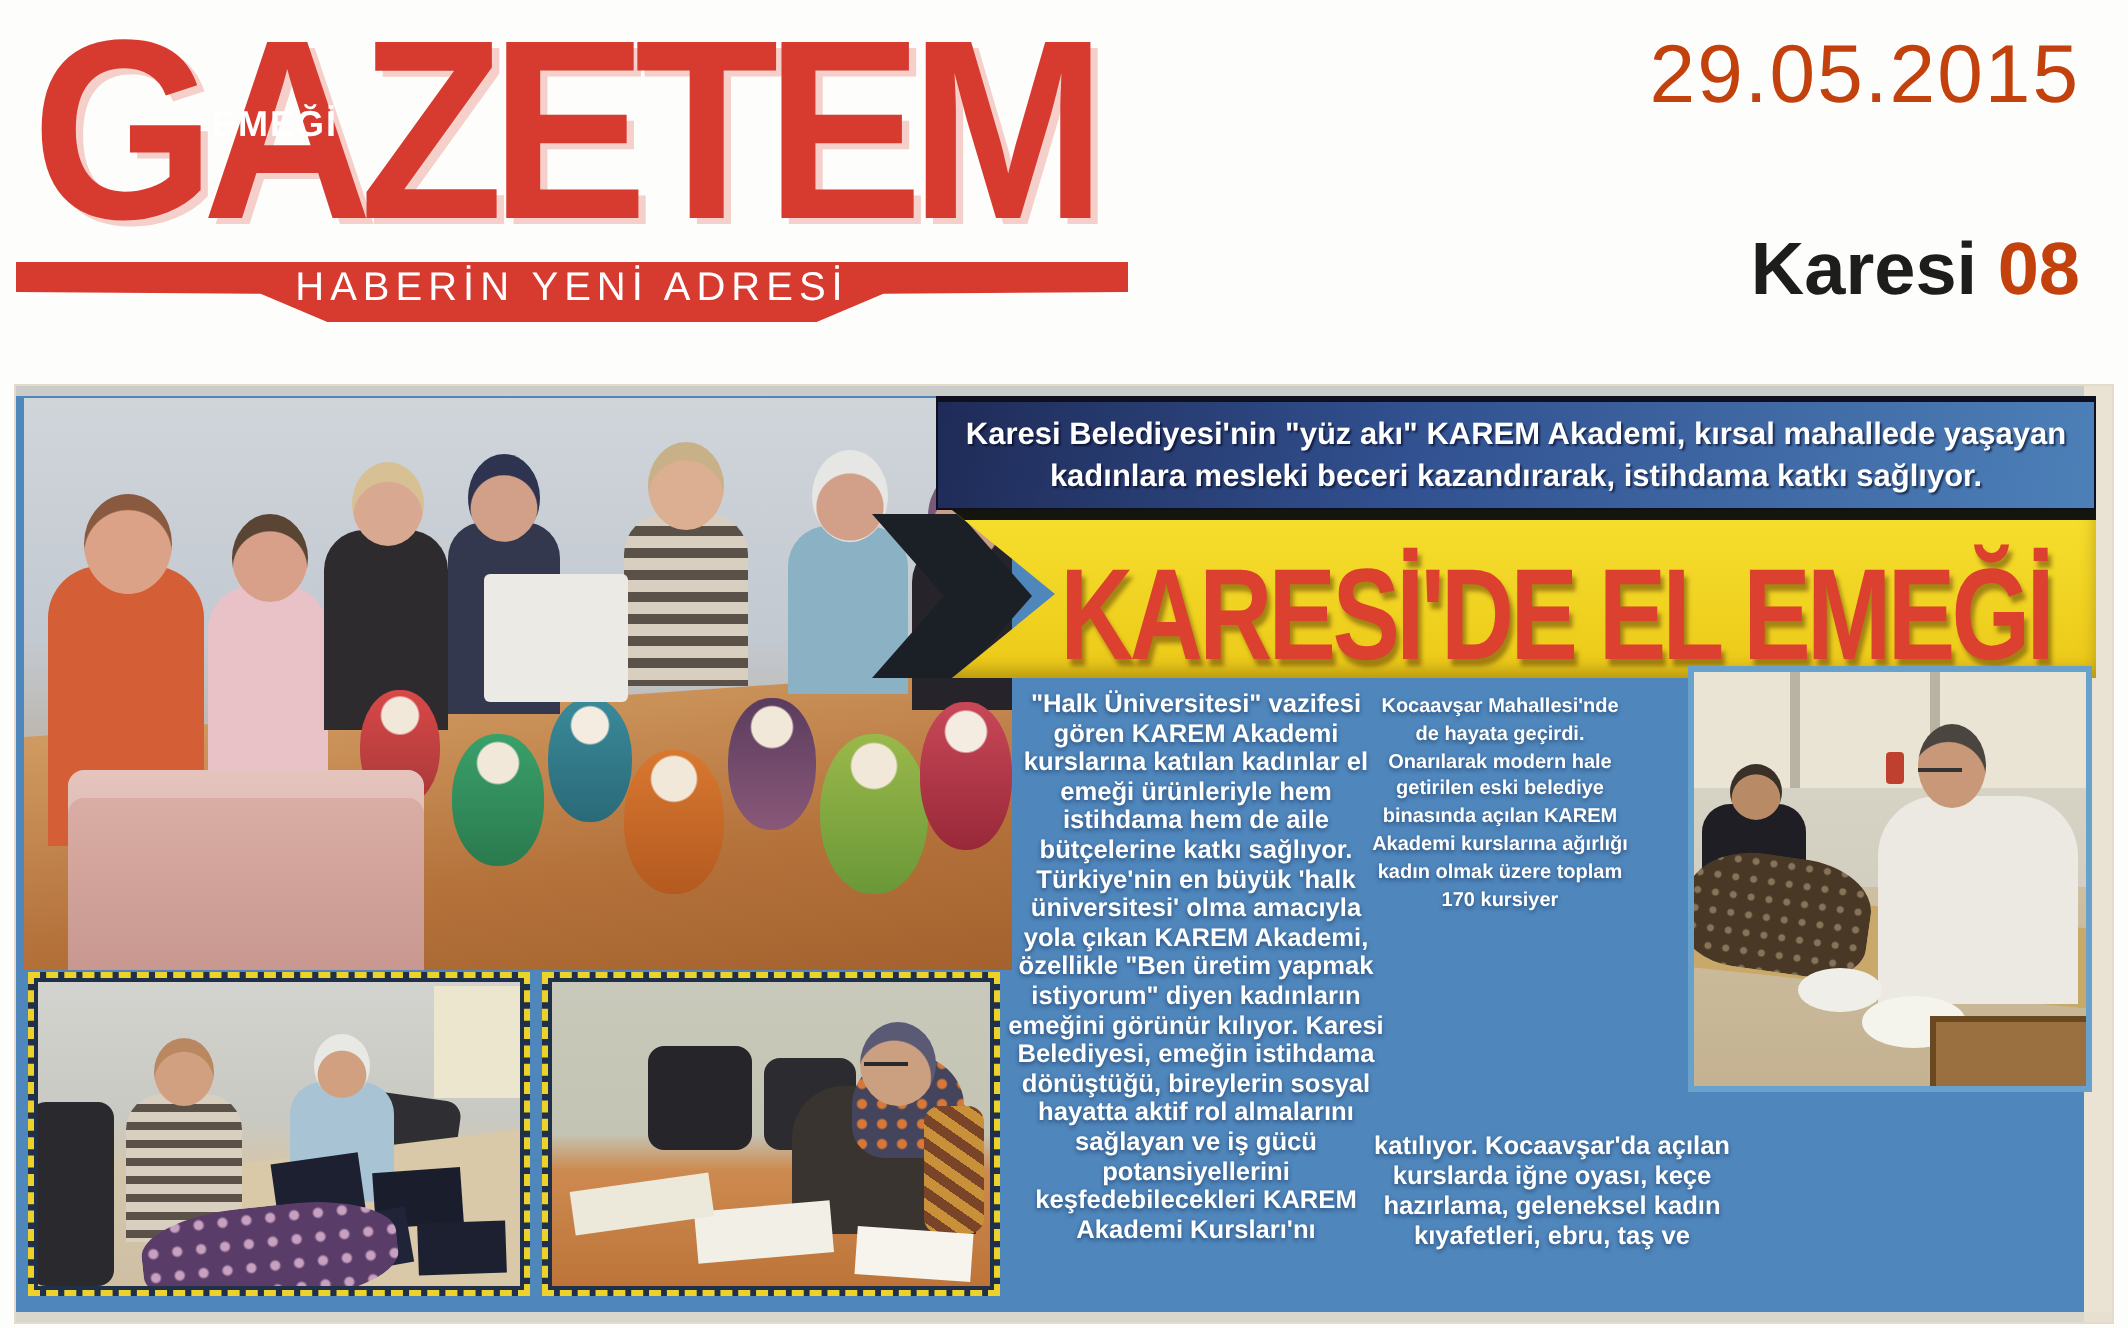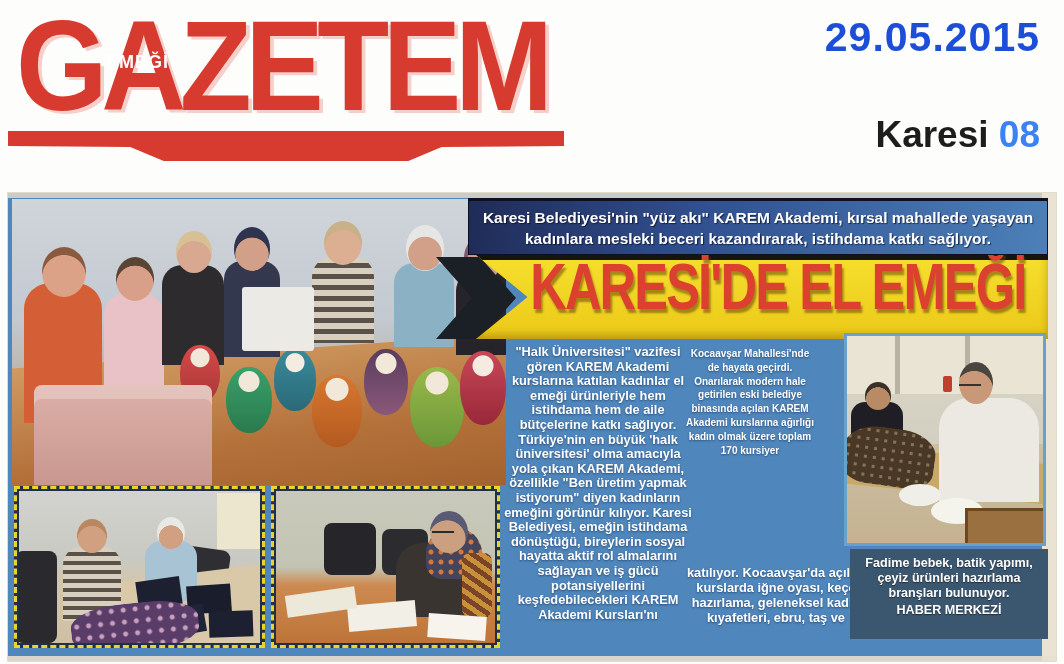--- a/index.html
+++ b/index.html
@@ -13,23 +13,23 @@
             color:#fff;font-style:italic;font-weight:bold;font-size:11px;line-height:14px;text-align:center;letter-spacing:.5px}
   .m-brand{left:8px;top:-14px;font-size:128px;font-weight:bold;color:#d73a2f;letter-spacing:-7px;
            line-height:160px;transform:scaleX(.92);transform-origin:left top;white-space:nowrap;
            text-shadow:4px 3px 0 rgba(236,150,140,.45)}
   .m-yeni{left:98px;top:52px;color:#fff;font-size:18px;font-weight:bold;letter-spacing:1px;z-index:3}
   .m-tagbar{left:0;top:131px;width:556px;height:30px;background:#d73a2f;
             clip-path:polygon(0 0,100% 0,100% 50%,78% 53%,72% 100%,28% 100%,22% 53%,0 50%)}
   .m-tagline{left:0;top:133px;width:556px;text-align:center;color:#fff;font-size:20px;letter-spacing:3px;z-index:3}
 
   
-  .date{top:14px;right:24px;font-size:41px;font-weight:bold;color:#1d4ed8;letter-spacing:1px}
+  .date{top:14px;right:24px;font-size:41px;font-weight:normal;color:#c2410c;letter-spacing:1px}
   .sayfa{top:114px;right:24px;font-size:37px;font-weight:bold;color:#1d1d1b}
-  .sayfa .num{color:#3b82f6}
+  .sayfa .num{color:#c2410c}
 
   
   #clip{left:8px;top:193px;width:1048px;height:468px;background:#4f86bb;overflow:hidden;
         box-shadow:0 0 0 1px #e3dccb}
   .scan-top{left:0;top:0;width:100%;height:5px;background:#ded8ca;opacity:.85}
   .cream-strip{right:0;top:0;width:14px;height:100%;background:#eae2d2}
   .fold-dark{left:986px;top:143px;width:52px;height:62px;background:#241d16;
              clip-path:polygon(0 0,100% 0,100% 100%)}
   .scan-bottom{left:0;bottom:0;width:100%;height:5px;background:#e7dfcf;opacity:.9}
 
@@ -39,21 +39,21 @@
           border:1px solid #0e1020;border-top-width:3px;color:#fff;font-weight:bold;font-size:15.5px;
           text-align:center;padding:7px 12px 0;line-height:1.35;text-shadow:1px 1px 1px rgba(0,0,25,.6)}
 
   
   .chev{left:428px;top:64px;width:80px;height:82px;background:#1b2026;
         clip-path:polygon(0 0,55% 0,100% 50%,55% 100%,0 100%,45% 50%)}
   .banner{left:468px;top:62px;width:572px;height:84px;
           background:linear-gradient(#f6df2e,#ecc918);
           clip-path:polygon(0 0,100% 0,100% 100%,0 100%,9% 50%);
           box-shadow:inset 0 5px 0 #15150f,inset 0 -4px 8px rgba(120,90,10,.45);
-          display:flex;align-items:flex-start;justify-content:center}
+          display:flex;align-items:flex-end;justify-content:center}
   .headline{color:#dc402e;font-size:55px;font-weight:bold;letter-spacing:-2px;white-space:nowrap;
             transform:scaleY(1.18) scaleX(.92);padding-left:34px;
             text-shadow:2px 3px 2px rgba(100,70,10,.55)}
 
   
   .bodytxt{color:#fff;font-weight:bold;text-align:center;text-shadow:0 1px 2px rgba(10,30,70,.55)}
   .col1{left:494px;top:152px;width:192px;font-size:12.8px;line-height:14.6px}
   .col2a{left:676px;top:154px;width:132px;font-size:10px;line-height:13.8px}
   .col2b{left:676px;top:372px;width:184px;font-size:12.8px;line-height:15px}
 
@@ -77,20 +77,21 @@
   .b2scene{background:linear-gradient(180deg,#c9c9bb 0%,#c4c4b4 50%,#cd8a50 62%,#bd7438 100%)}
   .shape{position:absolute}
 </style>
 </head>
 <body>
 
 <div class="abs" id="masthead">
   <div class="abs m-brand">GAZETEM</div>
   <div class="abs m-yeni">EMEĞİ</div>
   <div class="abs m-tagbar"></div>
+  <div class="abs m-tagline">HABERİN YENİ ADRESİ</div>
 </div>
 
 <div class="abs date">29.05.2015</div>
 <div class="abs sayfa"><span>Karesi</span>&nbsp;<span class="num">08</span></div>
 
 <div class="abs" id="clip">
   <div class="abs scan-top"></div>
   <div class="abs cream-strip"></div>
 
   <div class="abs photo photo-main">
@@ -143,24 +144,20 @@
     <div class="shape" style="left:-6px;top:118px;width:210px;height:40px;background:#c9a96a;transform:rotate(6deg)"></div>
     <div class="shape" style="left:-4px;top:92px;width:92px;height:58px;background:radial-gradient(circle,#86745a 1.5px,transparent 2px) 0 0/9px 9px,#4a3826;transform:rotate(8deg);border-radius:40% 40% 30% 30%"></div>
     <div class="shape" style="left:92px;top:62px;width:100px;height:104px;background:#ece9e2;border-radius:30px 30px 0 0"></div>
     <div class="shape" style="left:112px;top:26px;width:34px;height:42px;background:radial-gradient(circle at 45% 66%,#c89878 55%,#4a453e 57%);border-radius:50%"></div>
     <div class="shape" style="left:112px;top:48px;width:22px;height:2px;background:#333"></div>
     <div class="shape" style="left:52px;top:148px;width:42px;height:22px;background:#efeee8;border-radius:50%"></div>
     <div class="shape" style="left:84px;top:162px;width:52px;height:26px;background:#f4f3ec;border-radius:50%"></div>
     <div class="shape" style="left:118px;top:172px;width:84px;height:38px;background:#9a7040;border:3px solid #6a4820;box-sizing:border-box"></div>
   </div>
 
-  <div class="abs cap-panel">
-    <div>Fadime bebek, batik yapımı, çeyiz ürünleri hazırlama branşları bulunuyor.</div>
-    <div class="byline">HABER MERKEZİ</div>
-  </div>
 
   <div class="abs photo photo-frame photo-b1">
     <div class="scene b1scene">
       <div class="shape" style="left:198px;top:2px;width:46px;height:56px;background:#ece6ce"></div>
       <div class="shape" style="left:-4px;top:60px;width:42px;height:92px;background:#2a2a2e;border-radius:8px"></div>
       <div class="shape" style="left:146px;top:56px;width:62px;height:66px;background:#2f2f33;border-radius:8px;transform:rotate(8deg)"></div>
       <div class="shape" style="left:54px;top:84px;width:210px;height:90px;background:#d9c9a8;transform:rotate(-7deg)"></div>
       <div class="shape" style="left:44px;top:56px;width:58px;height:74px;background:repeating-linear-gradient(180deg,#d8cfc0 0 5px,#5a5248 5px 9px);border-radius:18px 18px 0 0"></div>
       <div class="shape" style="left:58px;top:28px;width:30px;height:34px;background:radial-gradient(circle at 50% 64%,#d0a080 55%,#b98860 57%);border-radius:50%"></div>
       <div class="shape" style="left:126px;top:50px;width:52px;height:60px;background:#a8c4d4;border-radius:16px 16px 0 0"></div>

